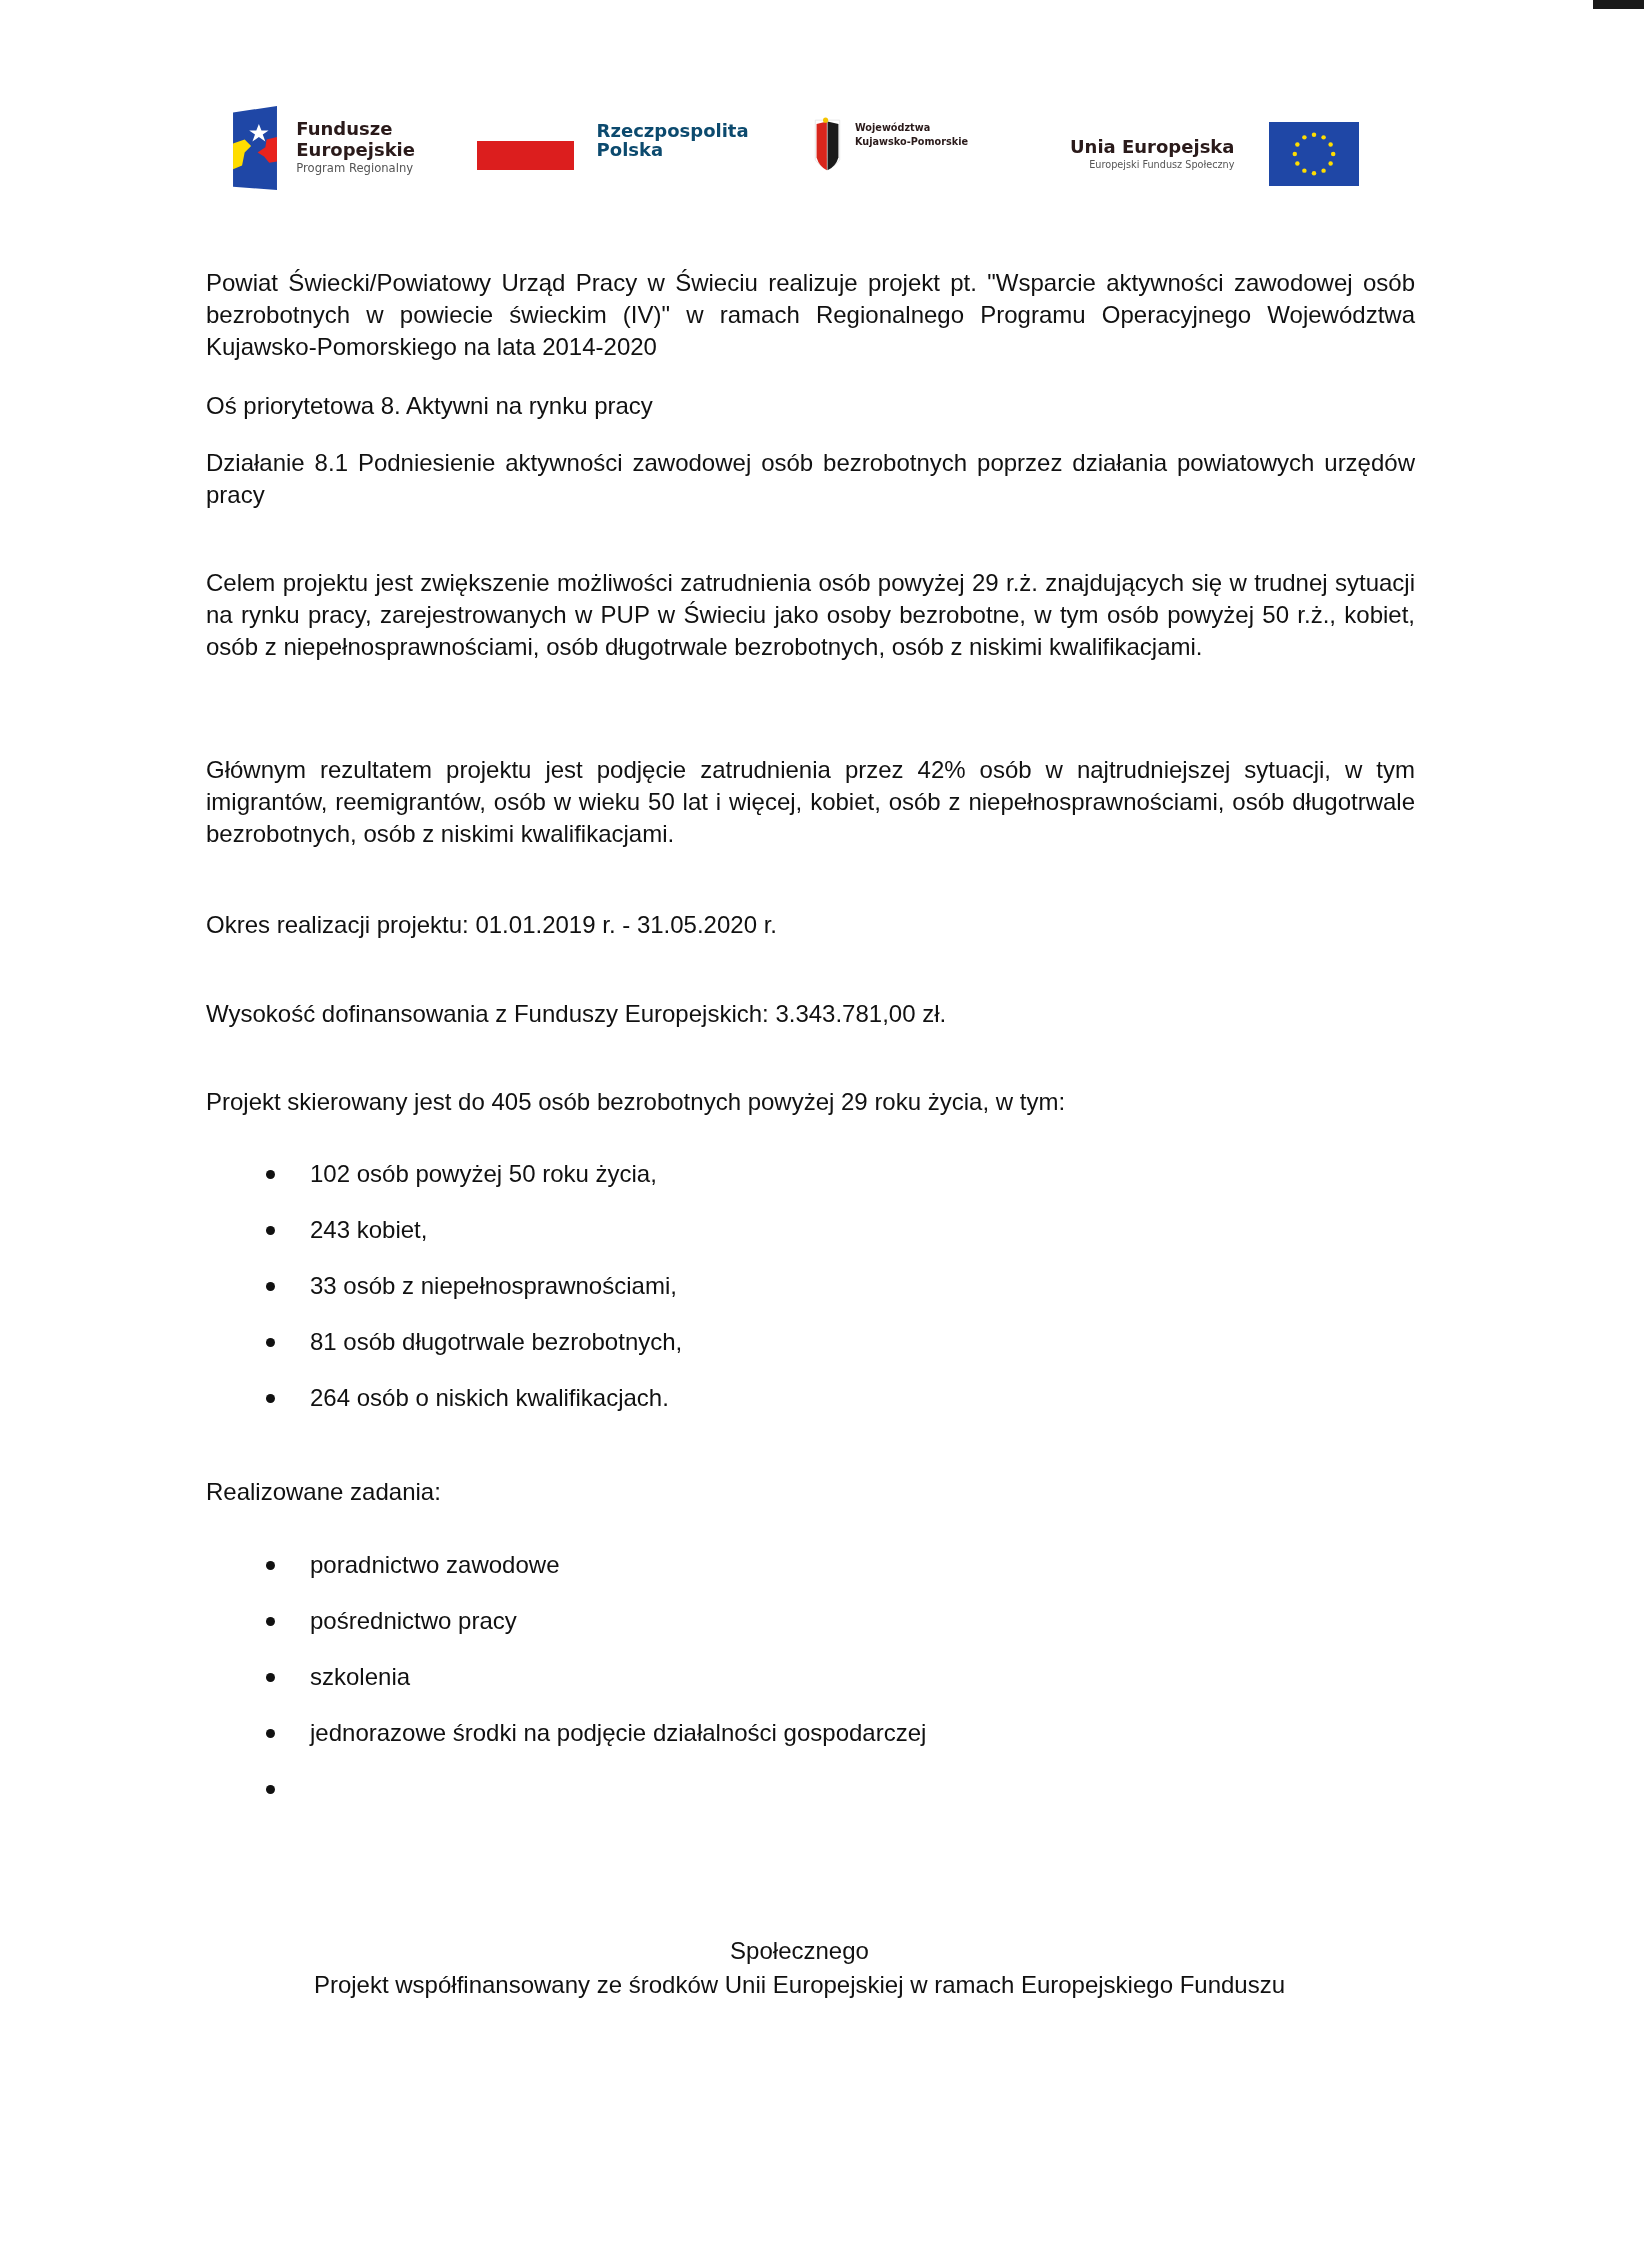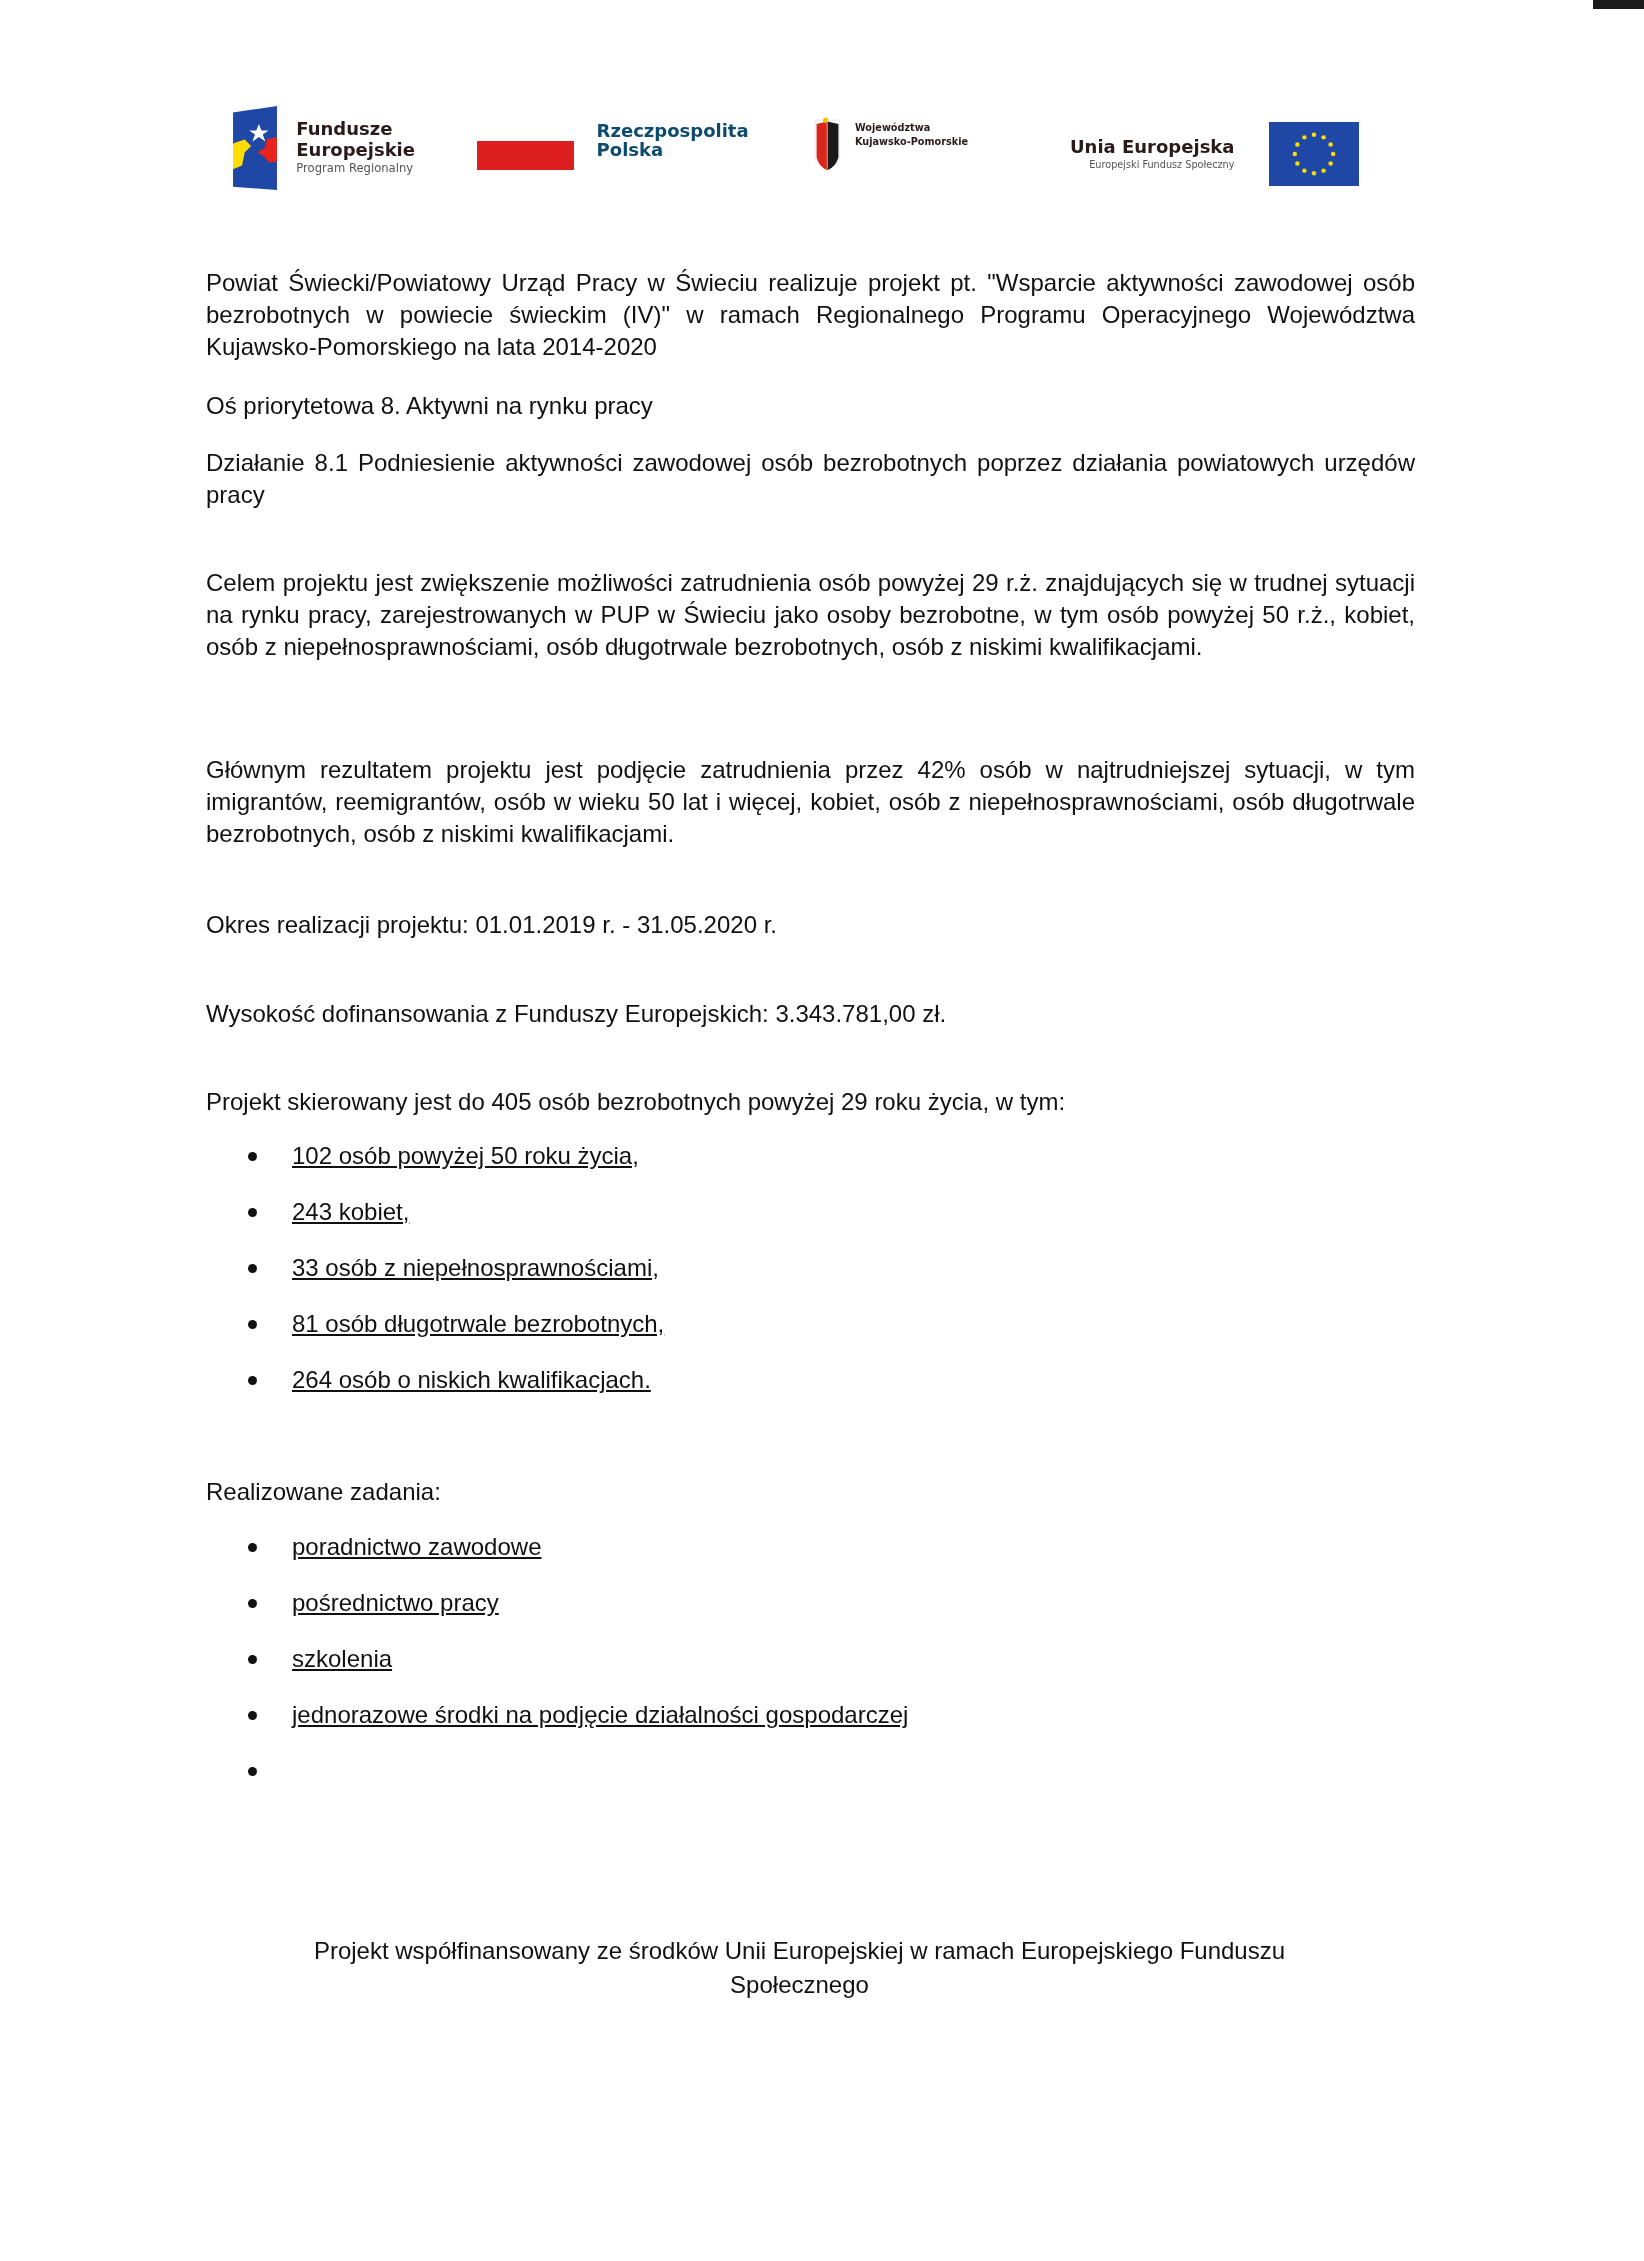--- a/index.html
+++ b/index.html
@@ -27,21 +27,21 @@
   .ue-logo { left: 1070px; top: 19.3px; }
   .ue-text { text-align: right; font-family: "DejaVu Sans", sans-serif; }
   .ue-t1 { font-size: 18px; font-weight: bold; color: #2a1a1a; line-height: 22px; }
   .ue-t2 { font-size: 9.7px; color: #555; line-height: 14px; }
   .ue-flag { width: 90px; height: 64px; background: #1f47a6; margin-left: 35px; }
 
   
   .content { position: absolute; left: 195px; width: 1209px; font-size: 24px; line-height: 32px; }
   .p { position: absolute; left: 8px; width: 1209px; margin: 3px; }
   .justify { text-align: justify; text-align-last: left; }
-  .bullet-list { position: absolute; left: 0; margin: 0; padding: 0; list-style: none; text-decoration: underline; }
+  .bullet-list { position: absolute; left: 0; margin: 18px; padding: 0; list-style: none; }
   .bullet-list li { position: relative; padding-left: 97px; height: 56px; line-height: 32px; }
   .bullet-list li .dot { position: absolute; left: 53px; top: 11.6px; width: 9px; height: 9px; border-radius: 50%; background: #111; }
 
   .footer { position: absolute; left: 195px; width: 1209px; top: 1934px; text-align: center; font-size: 24px; line-height: 34px; }
 </style>
 </head>
 <body>
 
 <div class="scan-mark"></div>
 
@@ -127,16 +127,16 @@
   <ul class="bullet-list" style="top:1531px;">
     <li><span class="dot"></span><span>poradnictwo zawodowe</span></li>
     <li><span class="dot"></span><span>pośrednictwo pracy</span></li>
     <li><span class="dot"></span><span>szkolenia</span></li>
     <li><span class="dot"></span><span>jednorazowe środki na podjęcie działalności gospodarczej</span></li>
     <li><span class="dot"></span></li>
   </ul>
 </div>
 
 <div class="footer">
+  <div>Społecznego</div>
   <div>Projekt współfinansowany ze środków Unii Europejskiej w ramach Europejskiego Funduszu</div>
-  <div>Społecznego</div>
 </div>
 
 
 </body></html>

